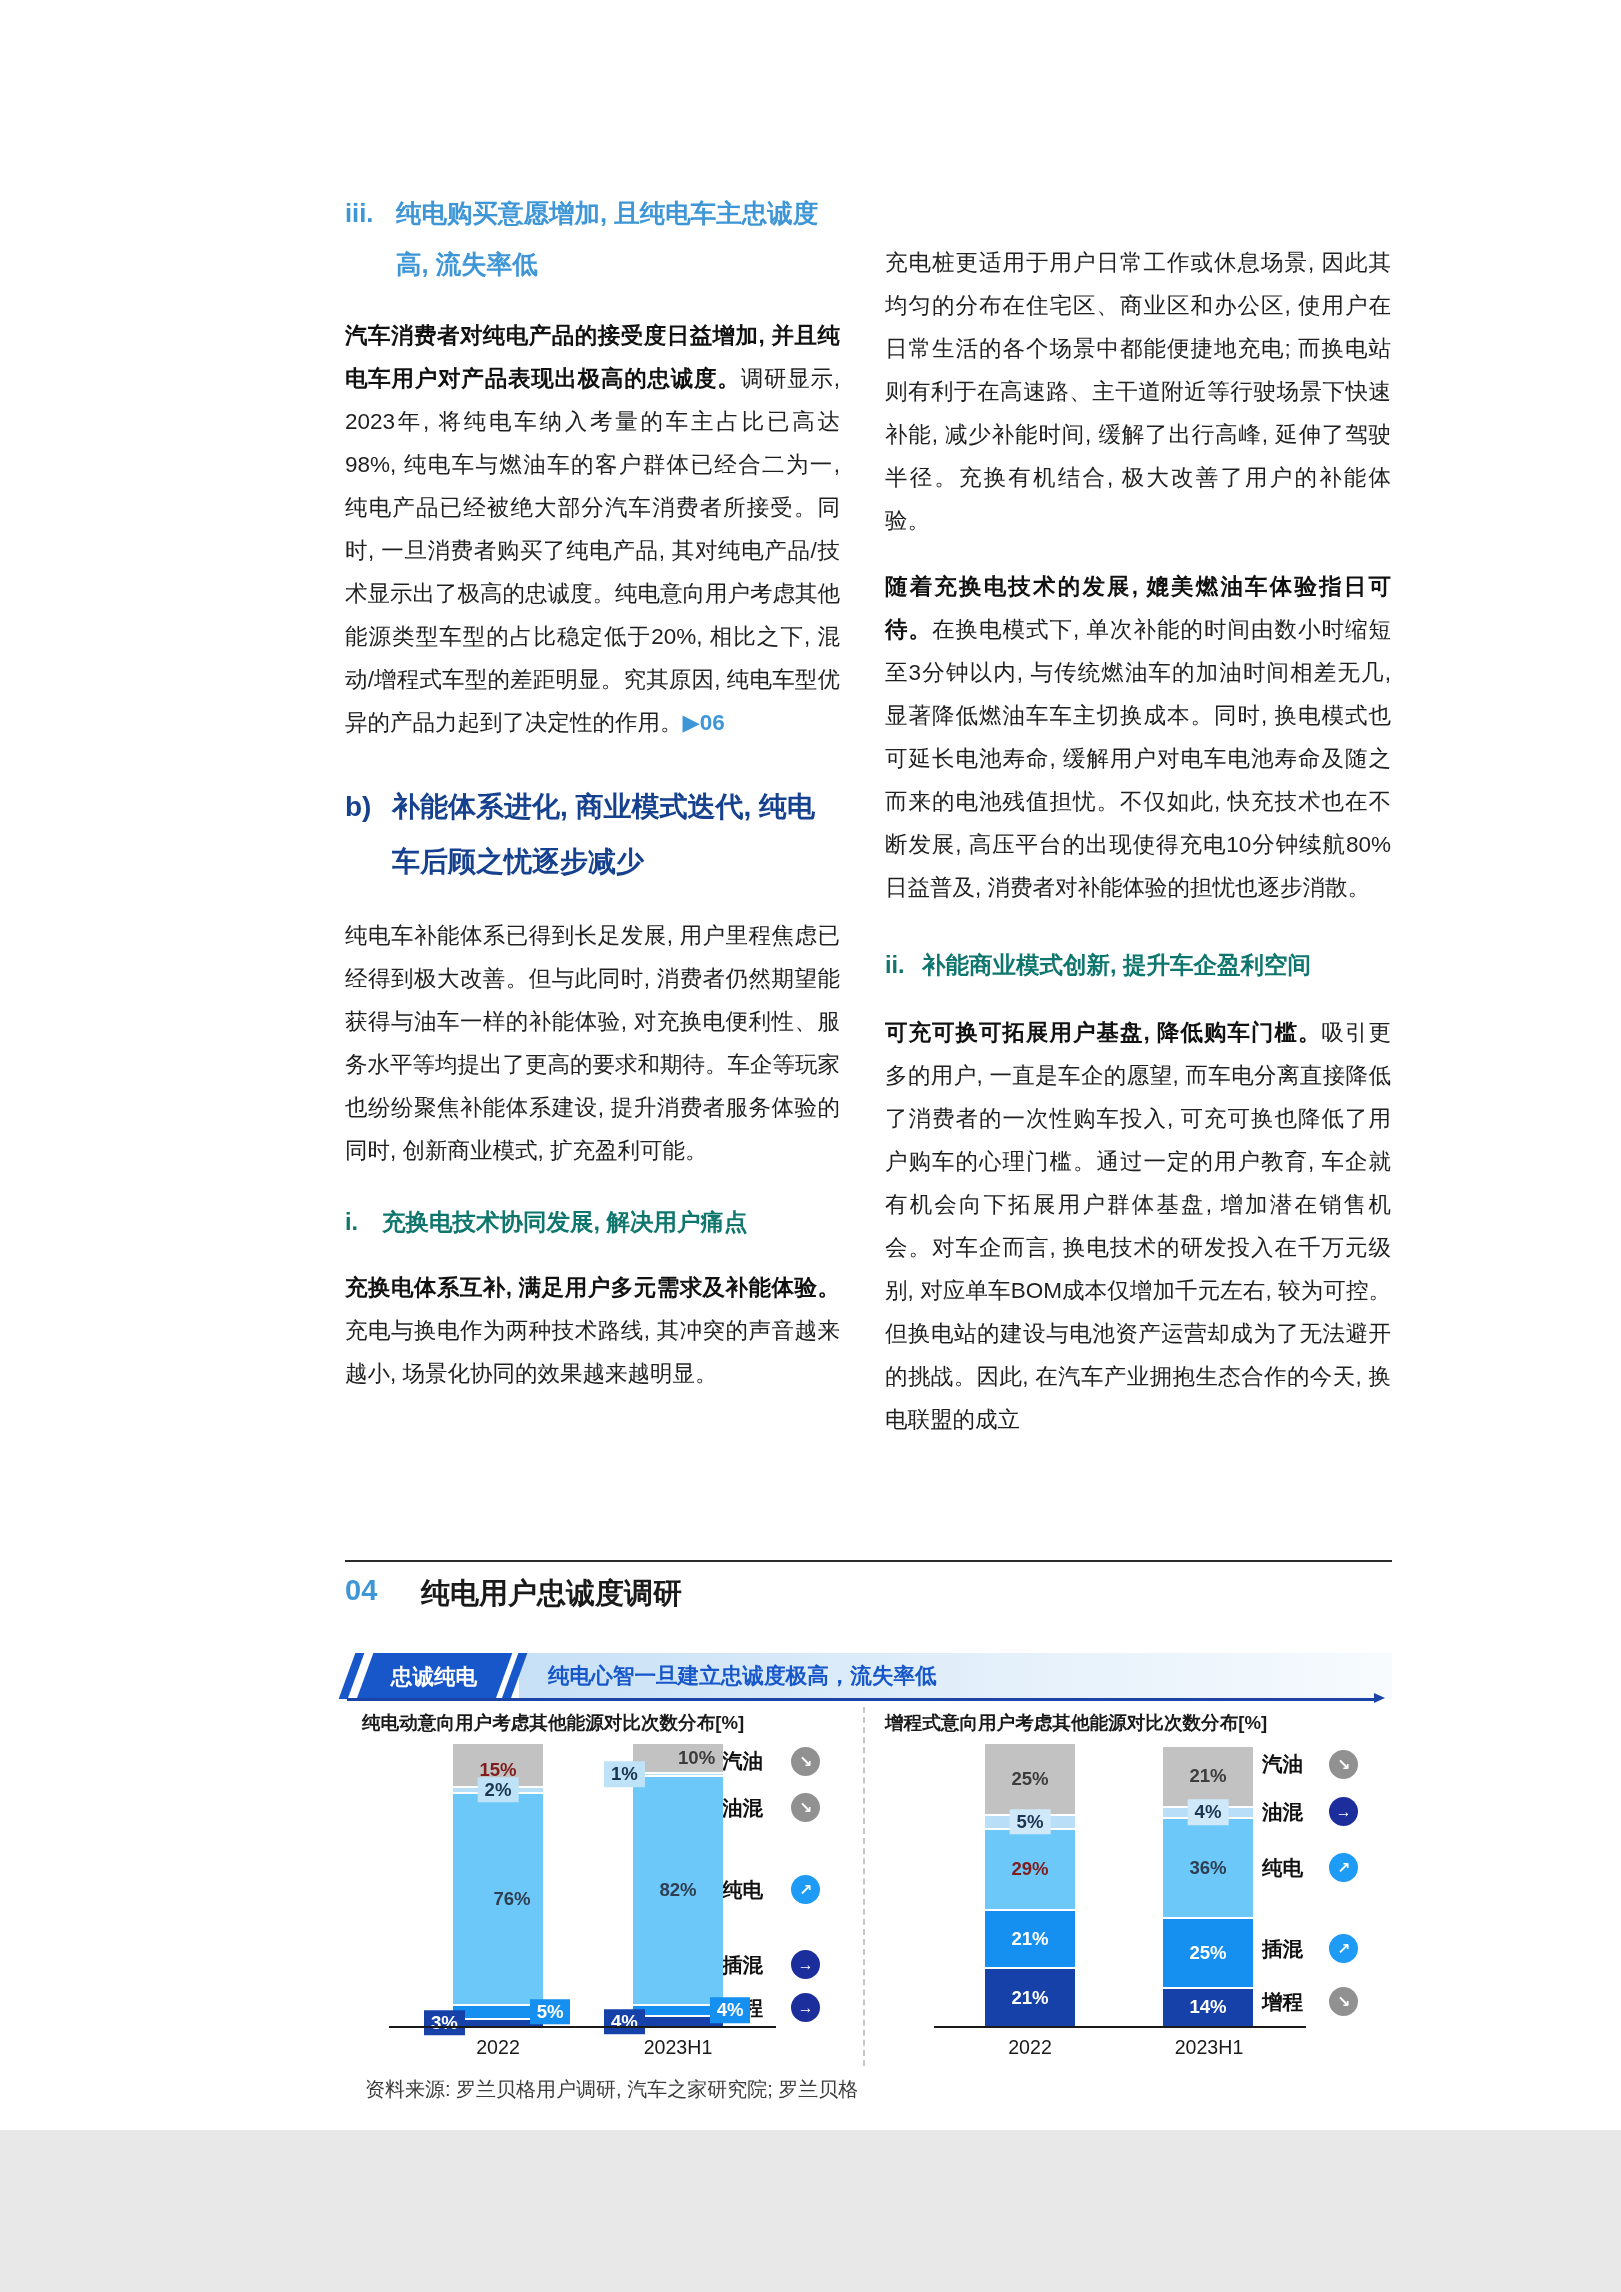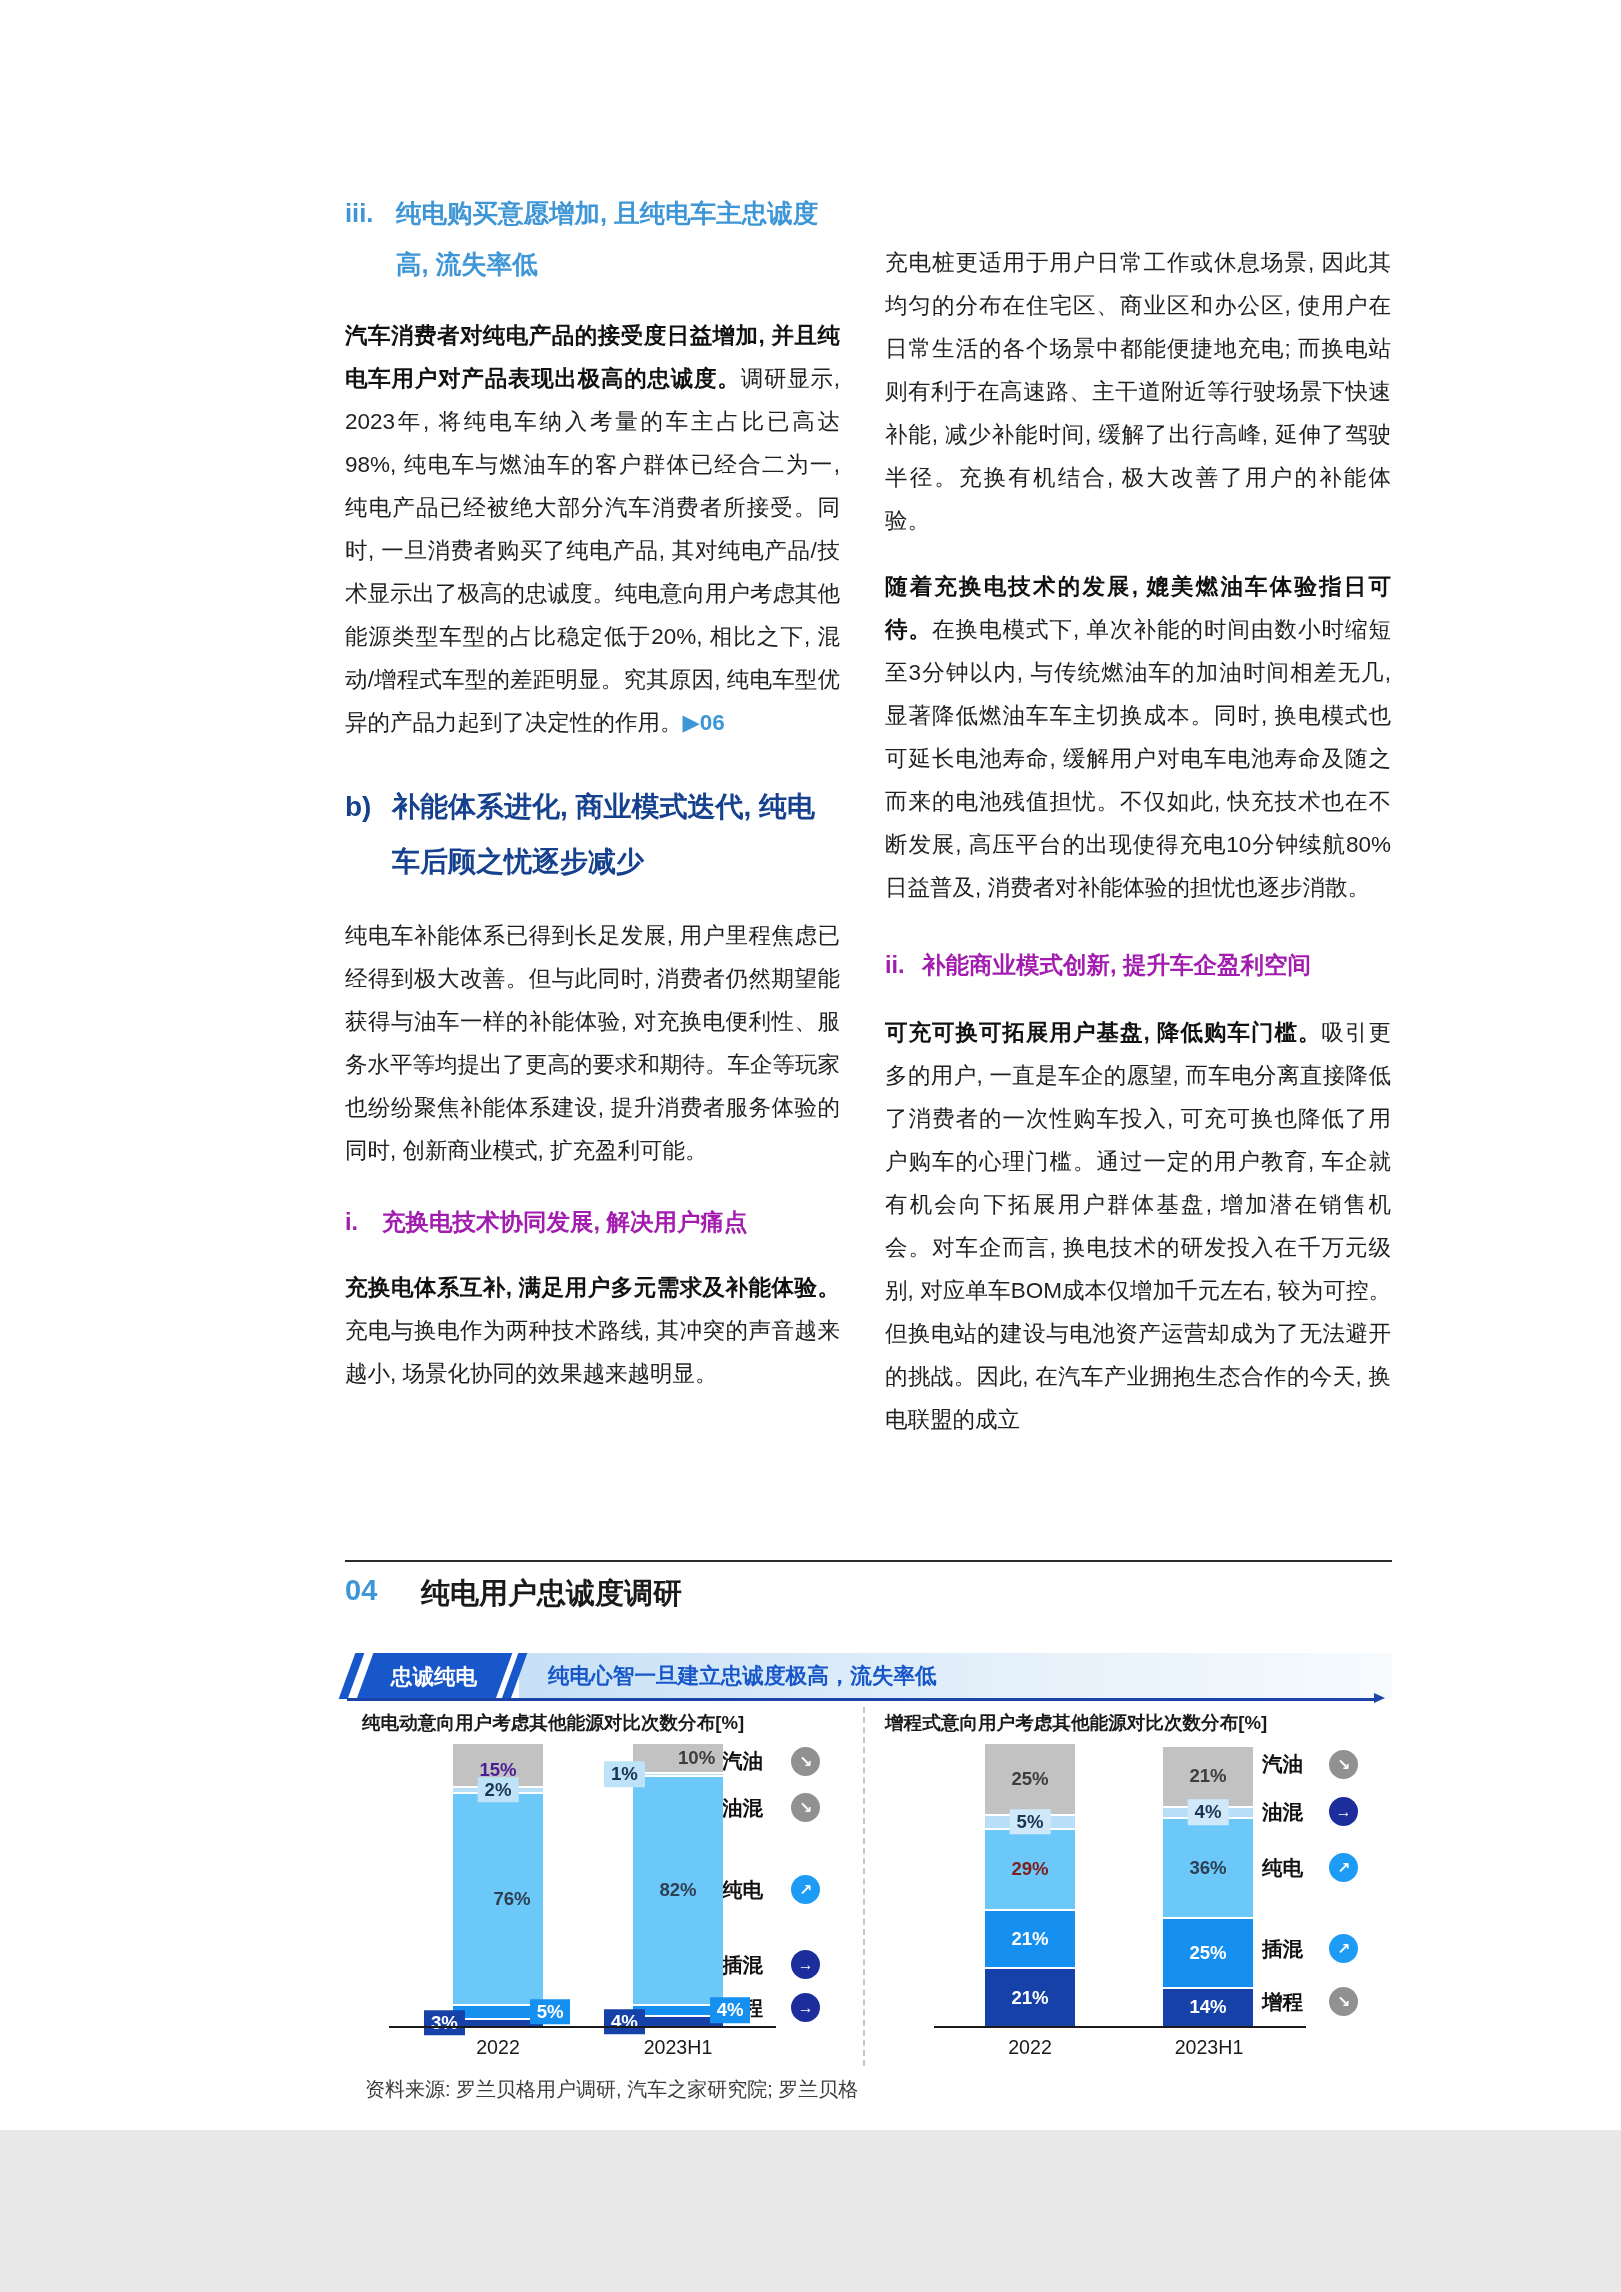--- a/index.html
+++ b/index.html
@@ -8,21 +8,21 @@
     margin:0 auto; overflow:hidden;
     font-family:"Liberation Sans","DejaVu Sans",sans-serif;
     color:#1f1f1f;
   }
   .col{position:absolute; width:495px;}
   .col-left{left:345px; top:188px;}
   .col-right{left:885px; top:218px; width:506px;}
 
   .h-blue{position:relative; color:#3E96D6; font-weight:bold; font-size:25.5px; line-height:51px; padding-left:51px;}
   .h-blue .pfx{position:absolute; left:0; top:0;}
-  .h-sub{position:relative; color:#a21caf; font-weight:bold; font-size:23.5px; line-height:39px; padding-left:37px;}
+  .h-sub{position:relative; color:#0f766e; font-weight:bold; font-size:23.5px; line-height:39px; padding-left:37px;}
   .h-sub .pfx{position:absolute; left:0; top:0;}
   .h-dark{position:relative; color:#16418E; font-weight:bold; font-size:28px; line-height:55px; padding-left:47px;}
   .h-dark .pfx{position:absolute; left:0; top:0;}
 
   .body-text{font-size:22.5px; line-height:43px; text-align:justify; color:#1f1f1f;}
   .body-text .b{font-weight:bold; color:#111;}
   .body-text .link{color:#3E96D6; font-weight:bold; cursor:pointer;}
 
   .mt24{margin-top:23.5px;} .mt26{margin-top:25.5px;} .mt32{margin-top:31px;}
   .mt36{margin-top:35px;} .mt38{margin-top:37px;}
@@ -124,21 +124,21 @@
   </div>
 
   <div class="subtitle s0">纯电动意向用户考虑其他能源对比次数分布[%]</div>
   <div class="subtitle s1">增程式意向用户考虑其他能源对比次数分布[%]</div>
   <div class="divider"></div>
 
   <div class="chart" style="left:345px; width:519px;">
       <div class="axis" style="left: 44px; width: 387px;"></div>
       <div class="bar-col" style="left: 108px; width: 90px; top: 0.1px; height: 282px;">
         <div class="seg in-c" style="height: 42px; background: rgb(194, 194, 194);">
-          <span class="lab" style="color: #4c1d95; margin-top: 10px;">15%</span>
+          <span class="lab" style="color: #7f1d1d; margin-top: 10px;">15%</span>
         </div>
         <div class="seg sep" style="height: 5.6px; background: rgb(185, 223, 248);">
           <span class="chip c" style="background: rgb(190, 227, 249); color: rgb(28, 53, 80);">2%</span>
         </div>
         <div class="seg sep in-c" style="height: 212px; background: rgb(108, 200, 248); padding-left: 28px;">
           <span class="lab" style="color: rgb(47, 63, 82);">76%</span>
         </div>
         <div class="seg sep" style="height: 14px; background: rgb(22, 144, 240);">
           <span class="chip r" style="background: rgb(22, 144, 240); color: rgb(255, 255, 255);">5%</span>
         </div>

